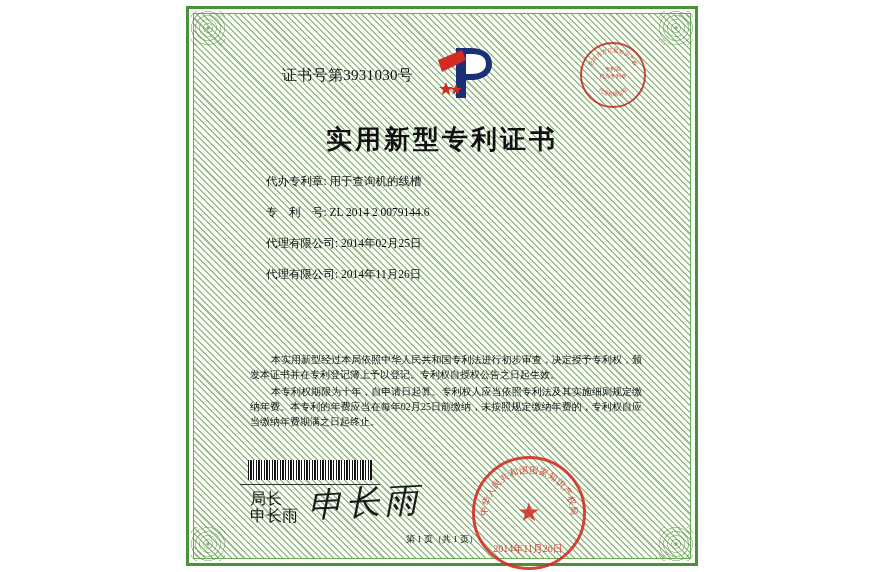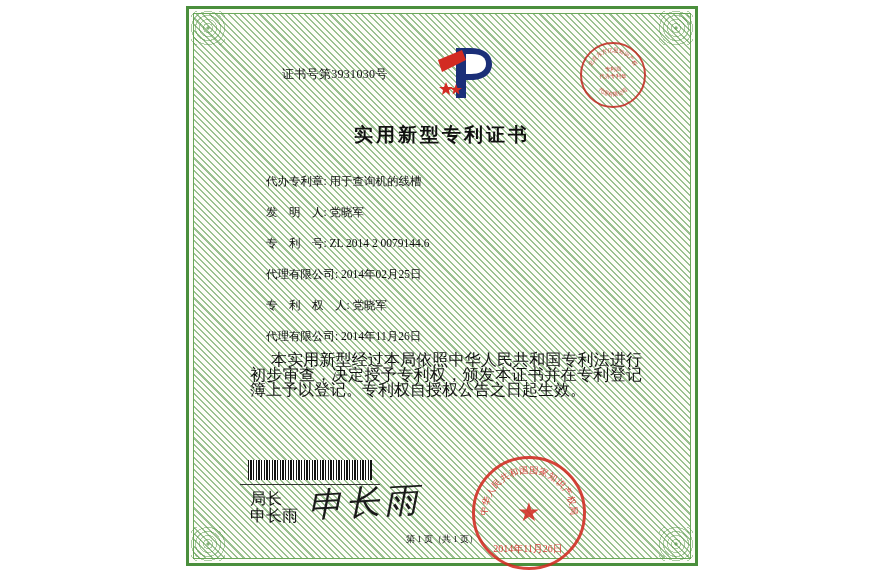--- a/index.html
+++ b/index.html
@@ -70,21 +70,21 @@
   .content {
     position: absolute;
     left: 18px; top: 16px; right: 18px; bottom: 14px;
   }
 
   
   .serial {
     position: absolute;
     left: 78px;
     top: 44px;
-    font-size: 12px;
+    font-size: 15px;
     color: #111;
     letter-spacing: 0.3px;
     white-space: nowrap;
   }
 
   
   .logo {
     position: absolute;
     left: 228px;
     top: 22px;
@@ -125,21 +125,21 @@
     color: #c0281f;
   }
 
   
   .title {
     position: absolute;
     left: 0;
     right: 0;
     top: 100px;
     text-align: center;
-    font-size: 19px;
+    font-size: 26px;
     font-weight: bold;
     letter-spacing: 3px;
     color: #111;
   }
 
   
   .fields {
     position: absolute;
     left: 62px;
     top: 152px;
@@ -158,21 +158,21 @@
   .field-value {
     display: inline-block;
   }
 
   
   .body-text {
     position: absolute;
     left: 46px;
     right: 38px;
     top: 330px;
-    font-size: 16px;
+    font-size: 10px;
     line-height: 15px;
     color: #111;
     text-align: justify;
   }
   .body-text p {
     margin: 0 0 2px 0;
     text-indent: 21px;
   }
 
   
@@ -316,43 +316,36 @@
     </div>
 
     <div class="title">实用新型专利证书</div>
 
     <div class="fields">
       <div class="field-row">
         <span class="field-label">代办专利章:</span>
         <span class="field-value">用于查询机的线槽</span>
       </div>
       <div class="field-row">
-        <span class="field-label">发　明　人:</span>
-        <span class="field-value">党晓军</span>
-      </div>
-      <div class="field-row">
         <span class="field-label">专　利　号:</span>
         <span class="field-value">ZL 2014 2 0079144.6</span>
       </div>
       <div class="field-row">
         <span class="field-label">代理有限公司:</span>
         <span class="field-value">2014年02月25日</span>
       </div>
       <div class="field-row">
-        <span class="field-label">专　利　权　人:</span>
-        <span class="field-value">党晓军</span>
-      </div>
-      <div class="field-row">
         <span class="field-label">代理有限公司:</span>
         <span class="field-value">2014年11月26日</span>
       </div>
     </div>
 
     <div class="body-text">
       <p>本实用新型经过本局依照中华人民共和国专利法进行初步审查，决定授予专利权，颁发本证书并在专利登记簿上予以登记。专利权自授权公告之日起生效。</p>
+      <p>本专利权期限为十年，自申请日起算。专利权人应当依照专利法及其实施细则规定缴纳年费。本专利的年费应当在每年02月25日前缴纳，未按照规定缴纳年费的，专利权自应当缴纳年费期满之日起终止。</p>
     </div>
 
     <div class="barcode"></div>
     <div class="barcode-rule"></div>
 
     <div class="sign-label">
       <div>局长</div>
       <div>申长雨</div>
     </div>
     <div class="signature">申长雨</div>

